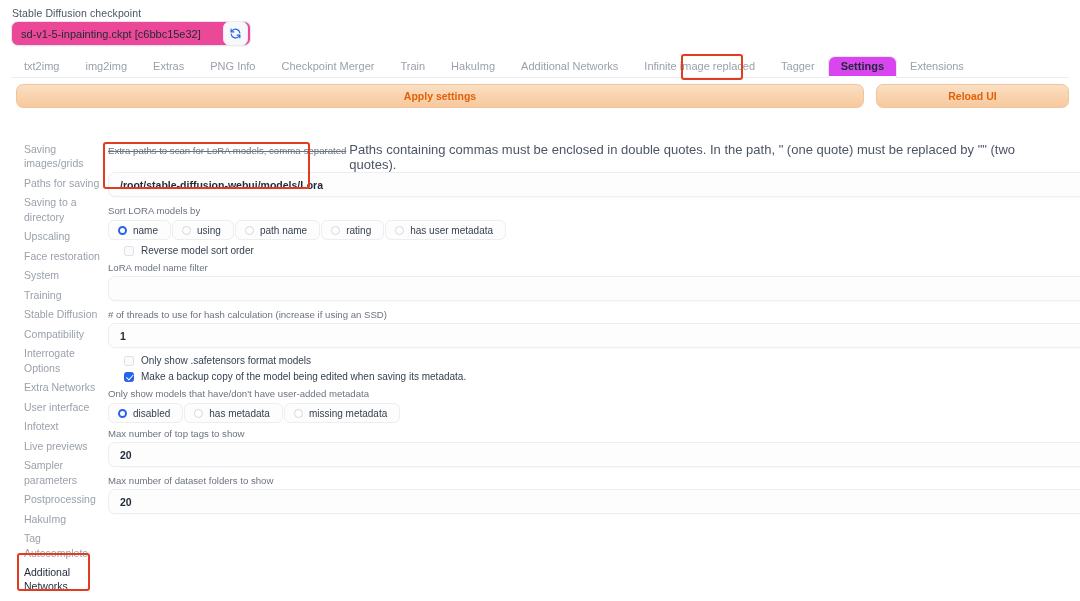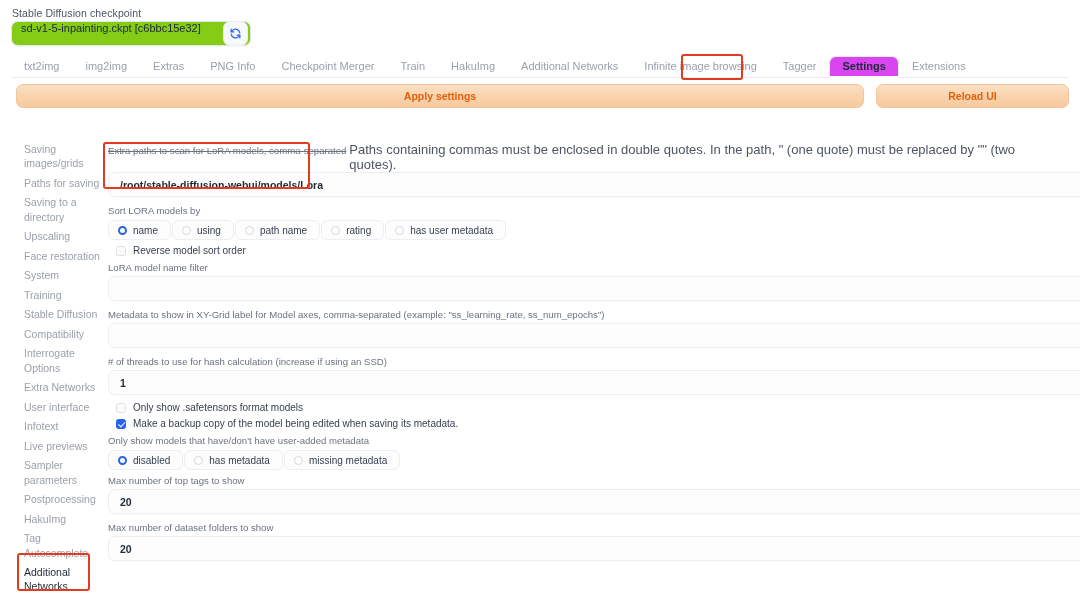--- a/index.html
+++ b/index.html
@@ -14,22 +14,22 @@
 
   
   .ckpt-label {
     position: absolute; left: 12px; top: 7px;
     font-size: 10.5px; color: #4b5563; letter-spacing: .1px;
   }
   .ckpt-dd {
     position: absolute; left: 11px; top: 21px;
     width: 240px; height: 25px;
     border: 1px solid #e2e5ea; border-radius: 7px;
-    background: #84cc16;
-    display: flex; align-items: flex-start;
+    background: #ec4899;
+    display: flex; align-items: center;
     padding: 0 8px 0 9px;
     box-shadow: 0 1px 1px rgba(16,24,40,.03);
   }
   .ckpt-dd-text { font-size: 11px; color: #1f2937; flex: 1; white-space: nowrap; }
   .ckpt-caret {
     width: 0; height: 0; margin-right: 4px;
     border-left: 3.5px solid transparent;
     border-right: 3.5px solid transparent;
     border-top: 4.5px solid #4b5563;
   }
@@ -150,21 +150,21 @@
     width: 9px; height: 9px; border-radius: 50%;
     border: 1.3px solid #d4d7dd; background: #fff;
     flex-shrink: 0;
   }
   .radio.on {
     border: 2.6px solid #2563eb; background: #fff;
     box-shadow: inset 0 0 0 1.3px #fff;
   }
 
   
-  .cbrow { display: flex; align-items: center; gap: 7px; margin: 5px 0 5px 8px; }
+  .cbrow { display: flex; align-items: center; gap: 7px; margin: 5px 0 5px 16px; }
   .cb {
     width: 10px; height: 10px; border-radius: 2.5px;
     border: 1px solid #dcdfe4; background: #fbfbfc; flex-shrink: 0;
   }
   .cb.on {
     background: #2563eb; border-color: #2563eb;
     position: relative;
   }
   .cb.on::after {
     content: ""; position: absolute;
@@ -203,21 +203,21 @@
 
   <div class="tabs" id="tabbar">
       <div class="tab">txt2img</div>
       <div class="tab">img2img</div>
       <div class="tab">Extras</div>
       <div class="tab">PNG Info</div>
       <div class="tab">Checkpoint Merger</div>
       <div class="tab">Train</div>
       <div class="tab">HakuImg</div>
       <div class="tab">Additional Networks</div>
-      <div class="tab">Infinite image browsing</div>
+      <div class="tab">Infinite image replaced</div>
       <div class="tab">Tagger</div>
       <div class="tab active">Settings</div>
       <div class="tab">Extensions</div>
     </div>
   <div class="anno-settings"></div>
 
   <div class="btn-apply">Apply settings</div>
   <div class="btn-reload">Reload UI</div>
 
   <div class="sidebar" id="sidebar">
@@ -283,24 +283,20 @@
     <div class="cbrow">
       <span class="cb"></span>
       <span class="cbtext">Reverse model sort order</span>
     </div>
 
     <div class="field">
       <div class="lbl">LoRA model name filter</div>
       <div class="tinput"></div>
     </div>
 
-    <div class="field">
-      <div class="lbl">Metadata to show in XY-Grid label for Model axes, comma-separated (example: "ss_learning_rate, ss_num_epochs")</div>
-      <div class="tinput"></div>
-    </div>
 
     <div class="field">
       <div class="lbl"># of threads to use for hash calculation (increase if using an SSD)</div>
       <div class="tinput">1</div>
     </div>
 
     <div class="cbrow">
       <span class="cb"></span>
       <span class="cbtext">Only show .safetensors format models</span>
     </div>

